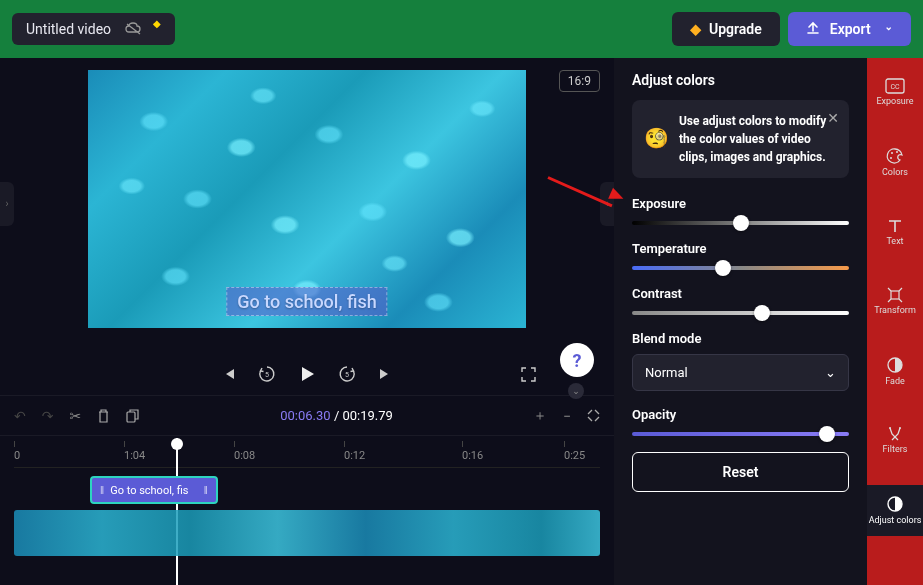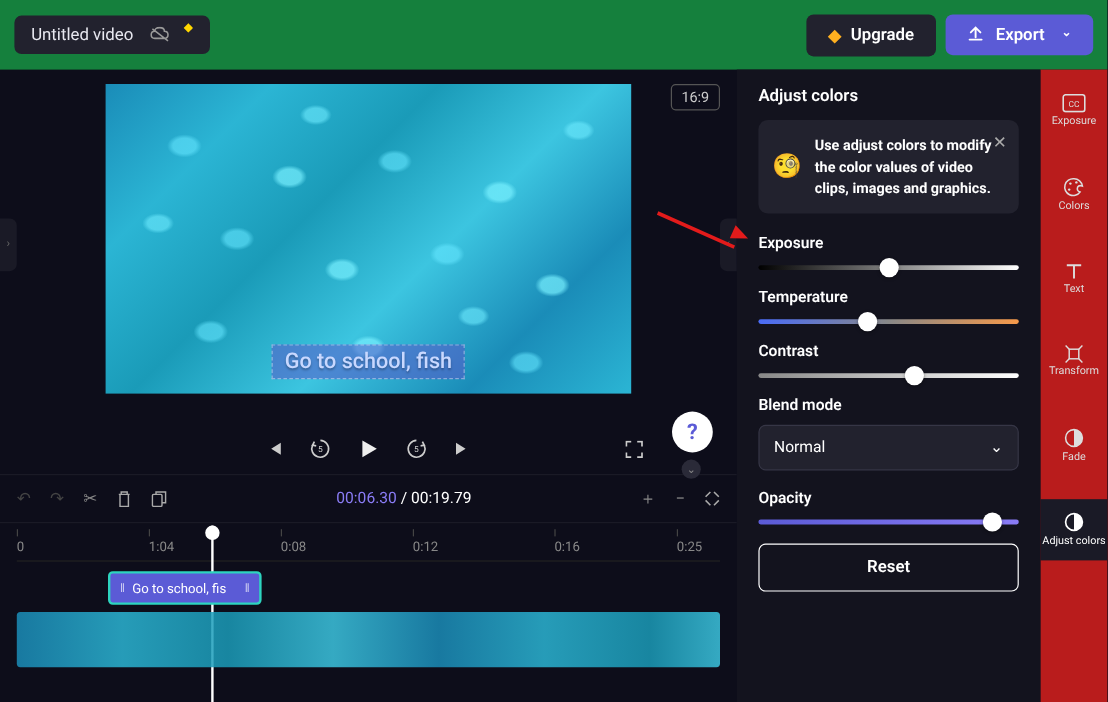--- a/index.html
+++ b/index.html
@@ -294,20 +294,30 @@
     </div>
     <div class="nav-item">
       <span class="nav-icon">
           <svg width="18" height="18" viewBox="0 0 18 18">
             <circle cx="9" cy="9" r="7" stroke="#ddd" stroke-width="1.3" fill="none"></circle>
             <path d="M9 2 A7 7 0 0 1 9 16 Z" fill="#ddd"></path>
           </svg>
         </span>
       <span class="nav-label">Fade</span>
     </div>
+    <div class="nav-item">
+      <span class="nav-icon">
+          <svg width="16" height="16" viewBox="0 0 16 16">
+            <path d="M3 2 L5 8 L11 14 M13 2 L11 8 L5 14" stroke="#ddd" stroke-width="1.3" fill="none"></path>
+            <circle cx="3" cy="2" r="1" fill="#ddd"></circle>
+            <circle cx="13" cy="2" r="1" fill="#ddd"></circle>
+          </svg>
+        </span>
+      <span class="nav-label">Filters</span>
+    </div>
     <div class="nav-item active">
       <span class="nav-icon">
           <svg width="18" height="18" viewBox="0 0 18 18">
             <circle cx="9" cy="9" r="7" stroke="#fff" stroke-width="1.4" fill="none"></circle>
             <path d="M9 2 A7 7 0 0 1 9 16" fill="#fff"></path>
           </svg>
         </span>
       <span class="nav-label">Adjust colors</span>
     </div>
   </div>

